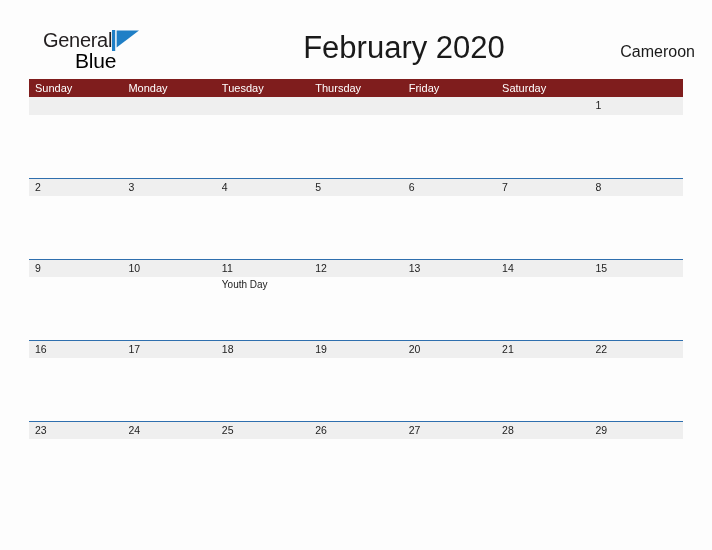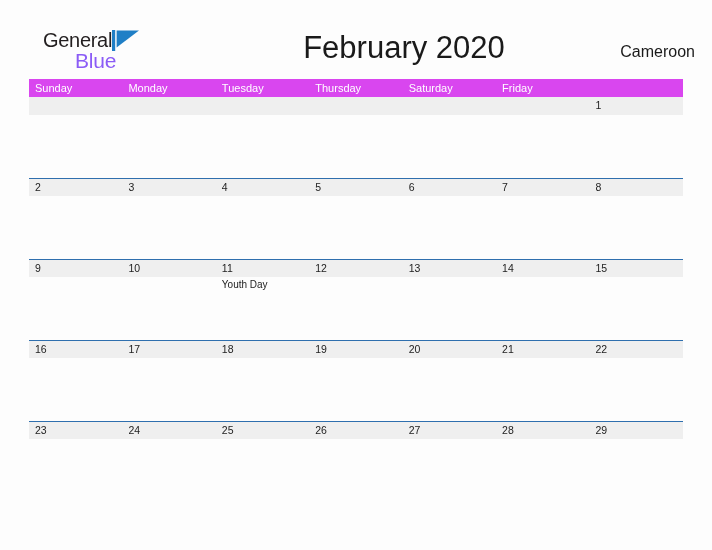--- a/index.html
+++ b/index.html
@@ -67,21 +67,21 @@
     position: relative;
     height: 22px;
     margin-top: -1px;
     padding-left: 32px;
     white-space: nowrap;
   }
   .logo-blue {
     font-family: "Liberation Sans", sans-serif;
     font-size: 21px;
     letter-spacing: -0.2px;
-    color: #8b5cf6;
+    color: #000000;
     line-height: 22px;
   }
 
   .cal-title {
     position: absolute;
     left: 0;
     top: 30px;
     width: 712px;
     text-align: center;
     font-family: "Liberation Sans", sans-serif;
@@ -106,21 +106,21 @@
     position: absolute;
     left: 29px;
     top: 79px;
     width: 654px;
   }
 
   .dow-header {
     display: flex;
     width: 654px;
     height: 18px;
-    background: #d946ef;
+    background: #7f1d1d;
   }
   .dow-cell {
     flex: 0 0 93.43px;
     width: 93.43px;
     box-sizing: border-box;
     padding-left: 6px;
     font-family: "Liberation Sans", sans-serif;
     font-size: 11px;
     color: #ffffff;
     line-height: 18px;
@@ -207,22 +207,22 @@
 
   </div>
 
   <div class="cal-grid">
 
     <div class="dow-header">
       <div class="dow-cell">Sunday</div>
       <div class="dow-cell">Monday</div>
       <div class="dow-cell">Tuesday</div>
       <div class="dow-cell">Thursday</div>
+      <div class="dow-cell">Friday</div>
       <div class="dow-cell">Saturday</div>
-      <div class="dow-cell">Friday</div>
     </div>
 
     <div id="weeks-container">
         <div class="week-row">
           <div class="date-strip">
             <div class="date-cell"></div>
             <div class="date-cell"></div>
             <div class="date-cell"></div>
             <div class="date-cell"></div>
             <div class="date-cell"></div>

